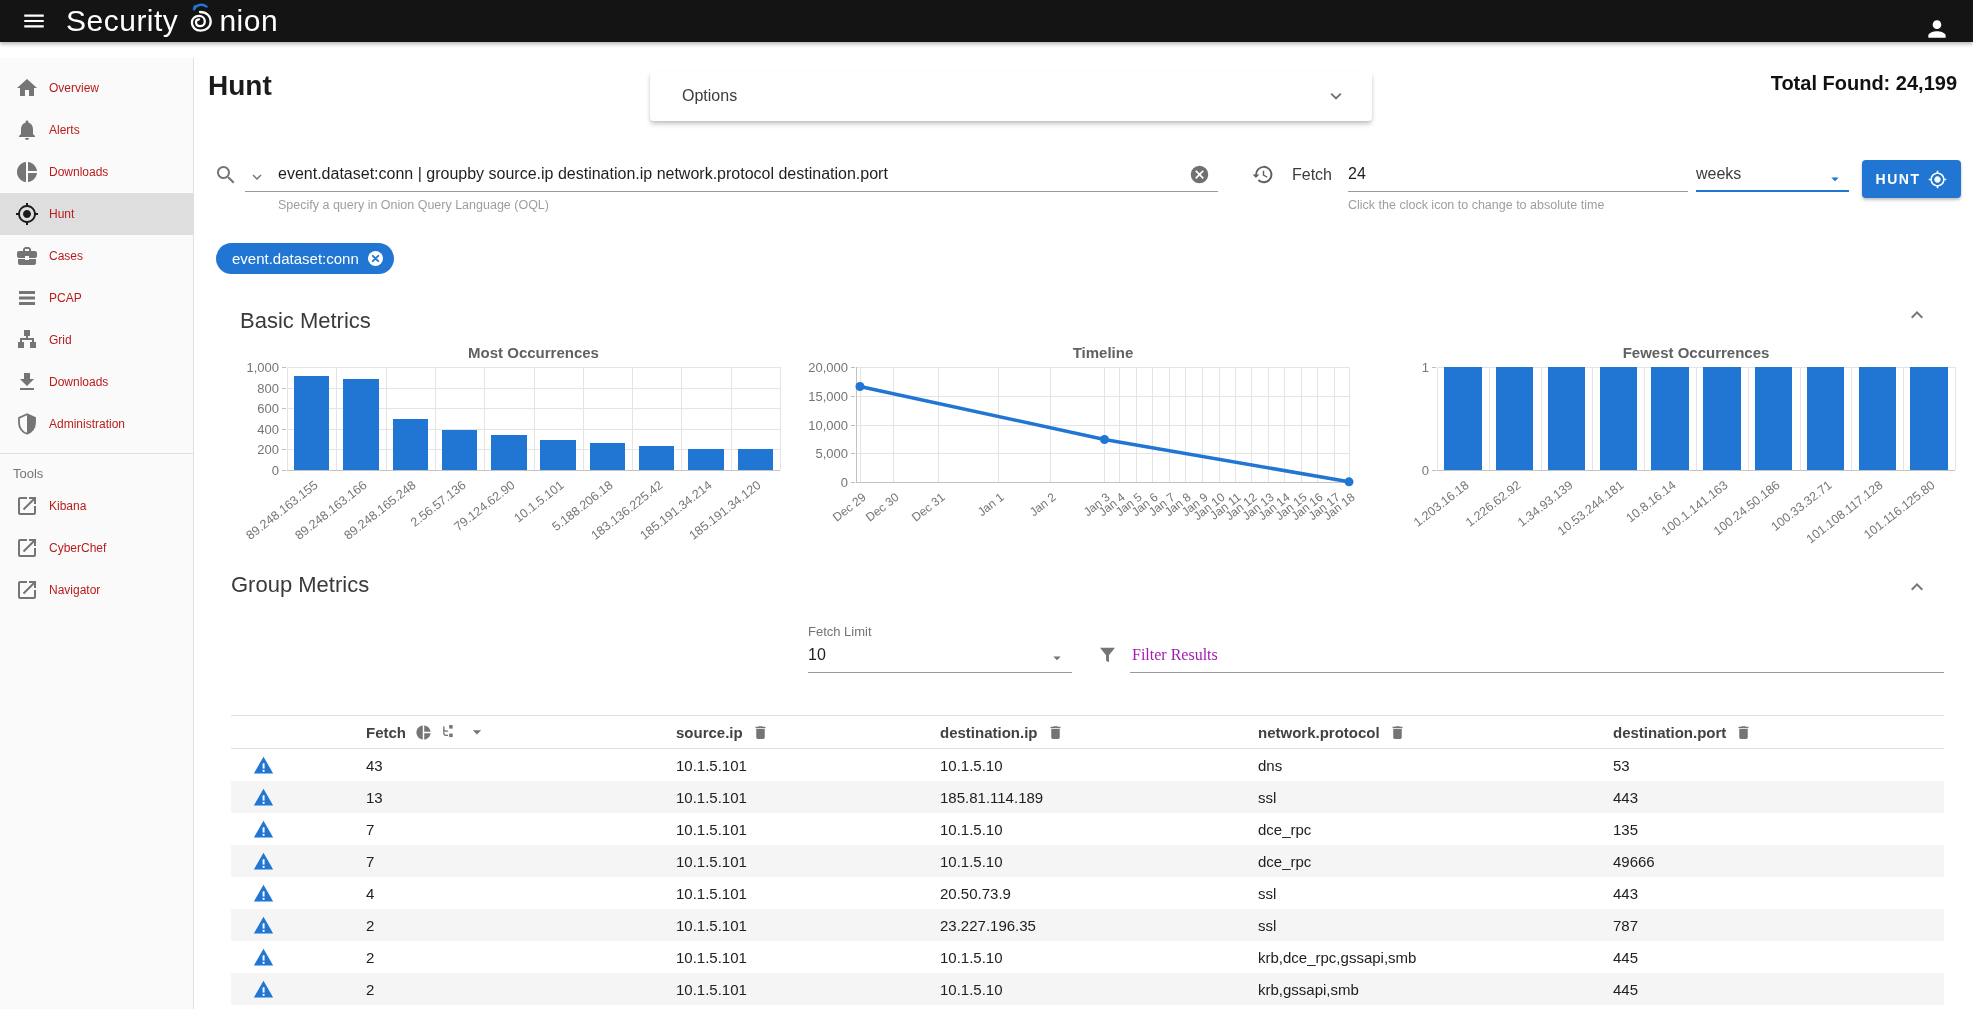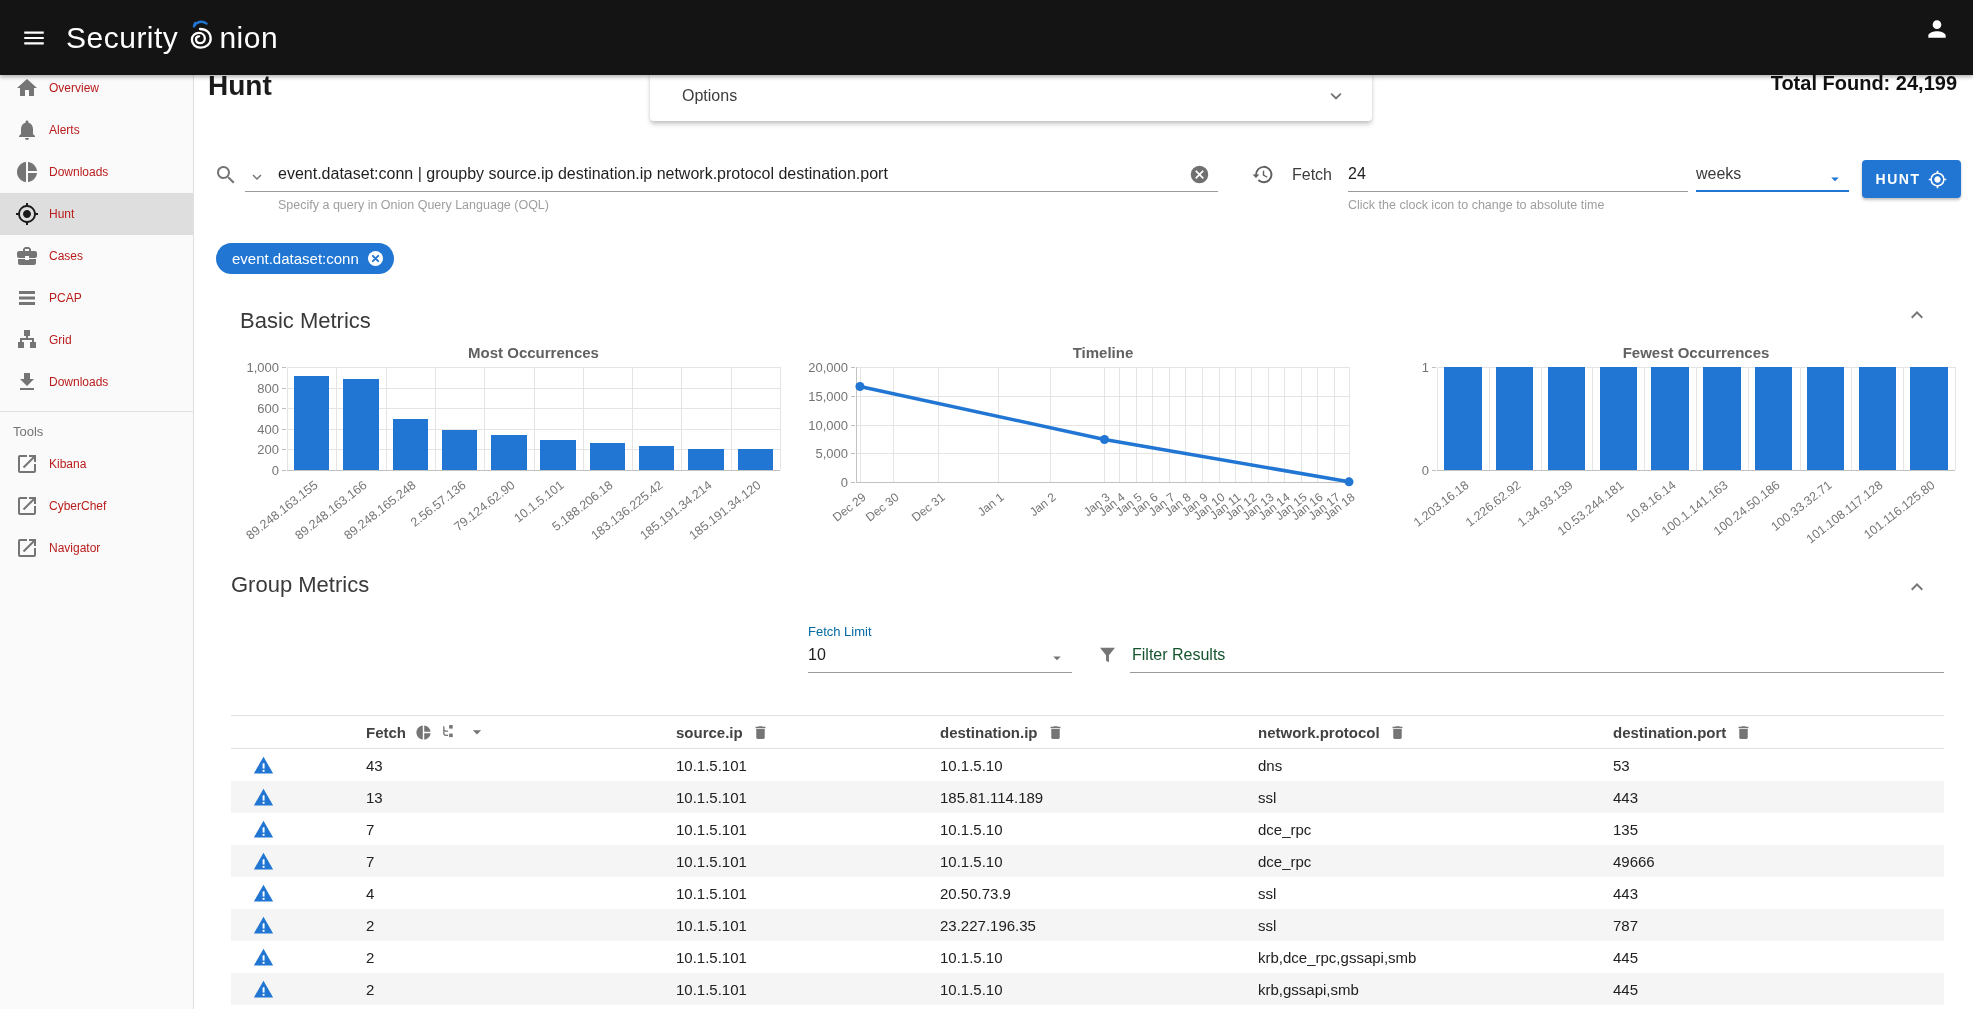--- a/index.html
+++ b/index.html
@@ -1,20 +1,20 @@
 <!DOCTYPE html>
 <html><head>
 <meta charset="utf-8">
 <style>
   html,body{margin:0;padding:0;background:#fff;overflow:hidden;}
   #app{position:relative;width:1973px;height:1009px;background:#fff;
        font-family:"Liberation Sans",sans-serif;color:#212121;overflow:hidden;}
   .abs{position:absolute;}
   
-  .topbar{position:absolute;left:0;top:0;width:1973px;height:75px;background:#141414;
+  .topbar{position:absolute;left:0;top:0;width:1973px;height:42px;background:#141414;
           box-shadow:0 2px 4px rgba(0,0,0,.3);z-index:30;display:flex;align-items:center;}
   .menu-btn{margin-left:14px;width:40px;height:40px;display:flex;align-items:center;justify-content:center;cursor:pointer;}
   .logo{display:flex;align-items:center;color:#fff;font-size:30px;margin-left:12px;letter-spacing:.5px;}
   .user-btn{position:absolute;right:16px;top:9px;width:40px;height:40px;display:flex;align-items:center;justify-content:center;}
   
   .sidebar{position:absolute;left:0;top:58px;width:194px;height:951px;background:#fafafa;
            border-right:1px solid #e0e0e0;padding-top:9px;box-sizing:border-box;z-index:20;}
   .side-item{height:42px;display:flex;align-items:center;cursor:pointer;color:#b91c1c;font-size:12px;}
   .side-item .ic{width:24px;height:24px;margin-left:15px;margin-right:10px;color:#757575;flex:0 0 auto;}
   .side-item.selected{background:#dedede;}
@@ -45,23 +45,23 @@
   .chart-title{position:absolute;font-size:15px;font-weight:bold;color:#616161;transform:translateX(-50%);white-space:nowrap;}
   .gridline-h{position:absolute;height:1px;background:#e4e4e4;}
   .gridline-v{position:absolute;width:1px;background:#e4e4e4;}
   .axisline{background:#c2c2c2 !important;}
   .ytick{position:absolute;font-size:13px;color:#757575;text-align:right;transform:translateY(-50%);white-space:nowrap;}
   .ydash{position:absolute;width:4px;height:1px;background:#bdbdbd;}
   .bar{position:absolute;background:#2076d2;cursor:pointer;}
   .xlab{position:absolute;width:150px;text-align:right;font-size:12.5px;color:#757575;
         transform:rotate(-38deg);transform-origin:100% 0;white-space:nowrap;}
   
-  .glabel{position:absolute;font-size:13px;color:#0369a1;}
+  .glabel{position:absolute;font-size:13px;color:#737373;}
   .gvalue{position:absolute;font-size:16px;color:#1f1f1f;}
-  .placeholder{color:#14532d;}
+  .placeholder{color:#a21caf;font-family:Liberation Serif, serif;}
   
   .htable{position:absolute;left:231px;top:715px;width:1713px;}
   .trow{display:grid;grid-template-columns:135px 310px 264px 318px 355px 331px;height:32px;align-items:center;}
   .trow.head{border-top:1px solid #e0e0e0;border-bottom:1px solid #e0e0e0;font-weight:bold;color:#424242;}
   .trow.stripe{background:#f5f5f5;}
   .tcell{font-size:15px;display:flex;align-items:center;white-space:nowrap;overflow:hidden;}
   .tcell .hdr-ic{margin-left:9px;color:#757575;cursor:pointer;display:flex;align-items:center;}
   .warn-wrap{padding-left:22px;display:flex;align-items:center;cursor:pointer;}
   svg{display:block;}
 </style>
@@ -133,20 +133,27 @@
         <svg width="24" height="24" viewBox="0 0 24 24" fill="currentColor" class="ic">
           <path d="M9 2h6v6h-2v2h6v4h2v6h-6v-6h2v-2H7v2h2v6H3v-6h2v-4h6V8H9V2z"></path>
         </svg>
         <span>Grid</span>
       </div>
       <div class="side-item">
         <svg width="24" height="24" viewBox="0 0 24 24" fill="currentColor" class="ic">
           <path d="M19 9h-4V3H9v6H5l7 7 7-7zm-14 9v2h14v-2H5z"></path>
         </svg>
         <span>Downloads</span>
+      </div>
+      <div class="side-item">
+        <svg width="24" height="24" viewBox="0 0 24 24" fill="currentColor" class="ic">
+          <path d="M12 2.3L4 5.9v5.1c0 4.9 3.4 9.5 8 10.7 4.6-1.2 8-5.8 8-10.7V5.9l-8-3.6z" fill="none" stroke="currentColor" stroke-width="1.8"></path>
+          <path d="M12 2.3l8 3.6v5.1c0 4.9-3.4 9.5-8 10.7V2.3z"></path>
+        </svg>
+        <span>Administration</span>
       </div>
       <div class="side-divider"></div>
       <div class="tools-caption">Tools</div>
       <div class="side-item">
         <svg width="22" height="22" viewBox="0 0 24 24" fill="currentColor" class="ic">
           <path d="M19 19H5V5h7V3H5a2 2 0 00-2 2v14a2 2 0 002 2h14a2 2 0 002-2v-7h-2v7zM14 3v2h3.6l-9.8 9.8 1.4 1.4L19 6.4V10h2V3h-7z"></path>
         </svg>
         <span>Kibana</span>
       </div>
       <div class="side-item">

